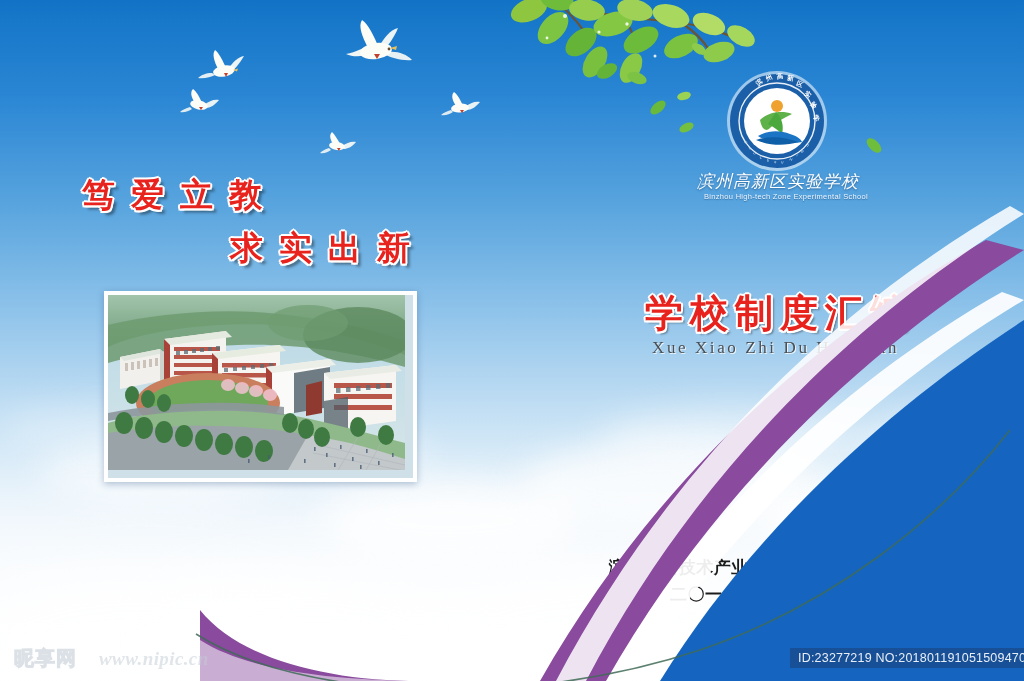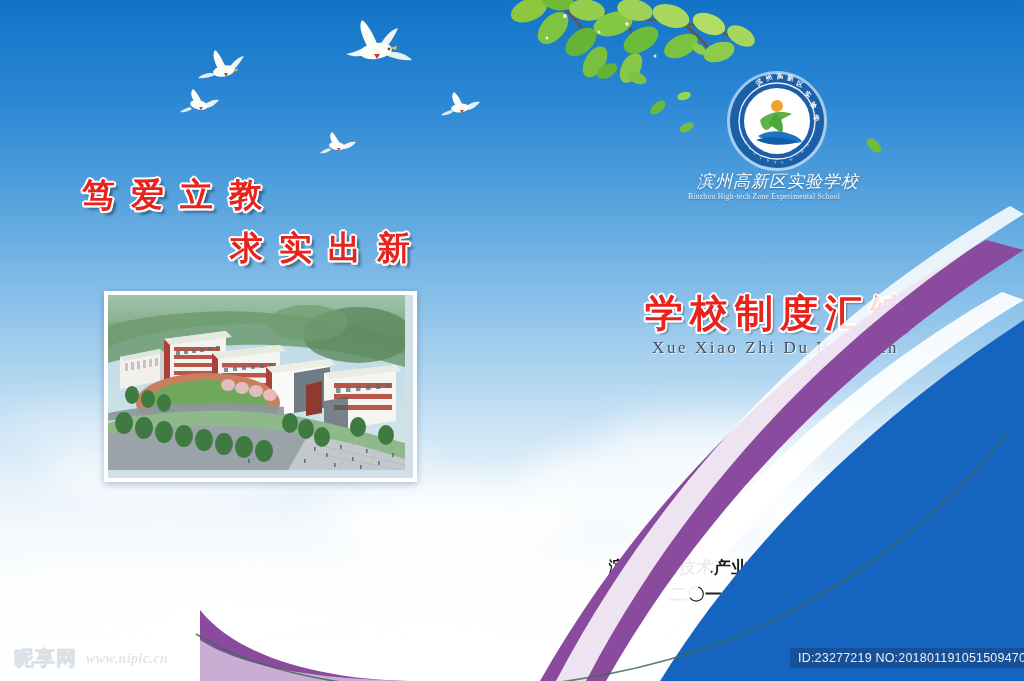--- a/index.html
+++ b/index.html
@@ -84,23 +84,23 @@
   #emblem{position:absolute;left:38px;top:0;width:102px;height:102px;}
   #logoCn{
     position:absolute;left:0;top:100px;width:180px;text-align:center;
     color:#ffffff;
     font-family:"DejaVu Sans","Liberation Sans",sans-serif;
     font-weight:normal;font-size:17px;letter-spacing:1px;white-space:nowrap;
     text-shadow:0 1px 2px rgba(20,60,110,.55);
     font-style:italic;
   }
   #logoEn{
-    position:absolute;left:0;top:122px;width:180px;text-align:left;
+    position:absolute;left:0;top:122px;width:180px;text-align:right;
     color:#eef6ff;
-    font-family:Liberation Serif, serif;
+    font-family:Liberation Sans, sans-serif;
     font-size:7.5px;letter-spacing:.3px;white-space:nowrap;
     text-shadow:0 1px 1px rgba(20,60,110,.5);
   }
 
   
   #photoFrame{
     position:absolute;left:104px;top:291px;width:305px;height:183px;
     background:#ffffff;padding:4px;
     box-shadow:0 2px 7px rgba(30,70,120,.33);
   }
@@ -120,32 +120,32 @@
     font-weight:bold;font-size:17px;letter-spacing:.5px;
   }
   #orgName span,#orgDate span{position:relative;left:228px;}
 
   
   #curves{position:absolute;left:0;top:0;width:1024px;height:681px;pointer-events:none;}
 
   
   #watermark{
     position:absolute;left:14px;top:645px;
-    display:flex;align-items:center;gap:9px;opacity:.5;
+    display:flex;align-items:center;gap:22px;opacity:.5;
   }
   #wmCn{
     color:transparent;
     -webkit-text-stroke:1px #b9c4ce;
     font-family:"DejaVu Sans","Liberation Sans",sans-serif;
     font-weight:bold;font-size:20px;letter-spacing:1px;
   }
   #wmUrl{
     color:#c3ccd4;
     font-family:"Liberation Serif","DejaVu Serif",serif;
-    font-style:italic;font-weight:bold;font-size:14px;letter-spacing:.4px;
+    font-style:italic;font-weight:bold;font-size:19px;letter-spacing:.4px;
   }
 
   
   #idStrip{
     position:absolute;left:790px;top:648px;
     padding:3px 8px;
     background:rgba(28,52,96,.42);
     color:#e8eef6;
     font-family:"Liberation Sans",sans-serif;
     font-size:12.5px;letter-spacing:.2px;white-space:nowrap;

